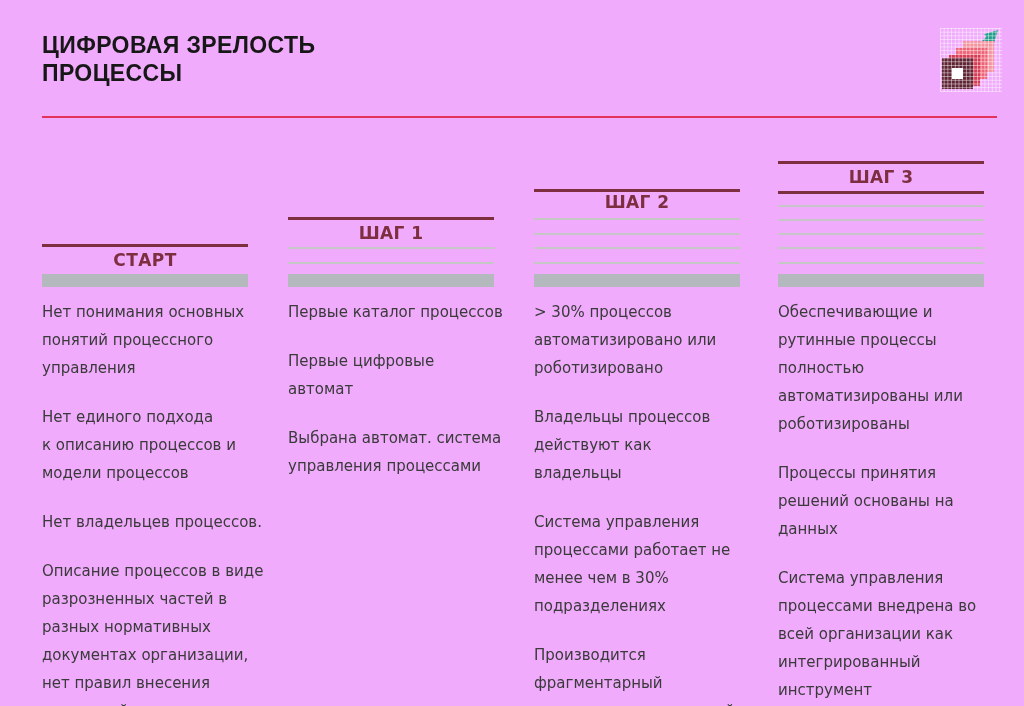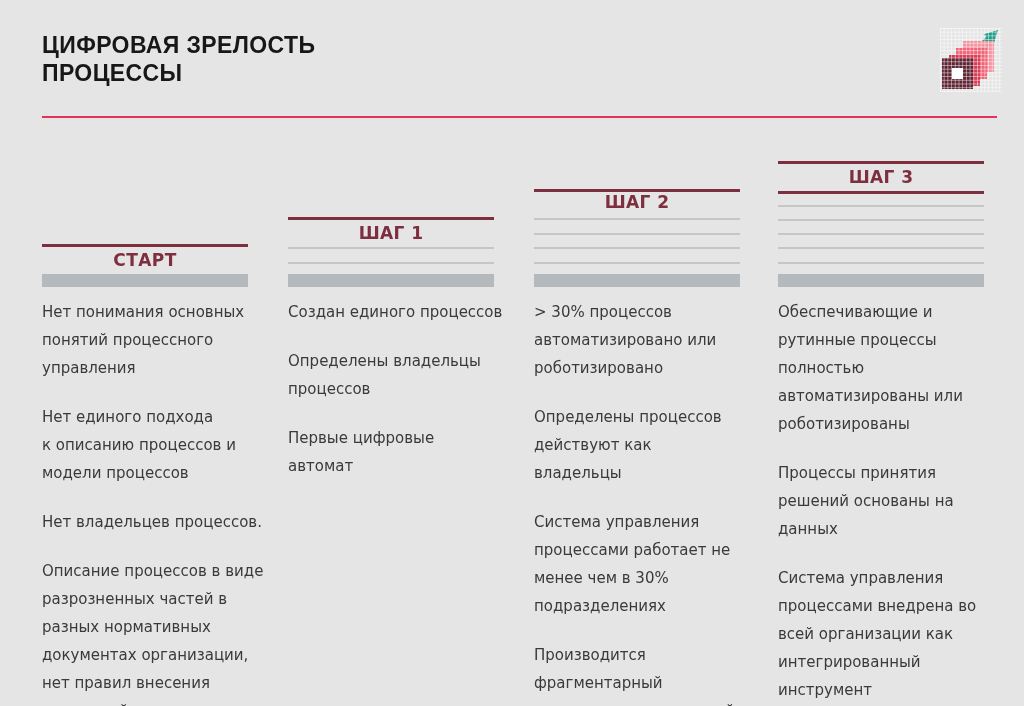--- a/index.html
+++ b/index.html
@@ -1,19 +1,19 @@
 <!DOCTYPE html>
 <html><head>
 <meta charset="utf-8">
 <style>
   * { margin:0; padding:0; box-sizing:border-box; }
   html,body { width:1024px; height:706px; }
   body { background:#ffffff; font-family:"DejaVu Sans",sans-serif; position:relative; overflow:hidden; }
 
-  .slide { position:absolute; inset:0; background:#e5e5e5; }
+  .slide { position:absolute; inset:0; background:#f0abfc; }
 
   .slide-title {
     position:absolute; left:42px; top:31px;
     font-family:"Liberation Sans",sans-serif;
     font-size:23px; font-weight:bold; color:#171717;
     line-height:28px; letter-spacing:0.4px;
     white-space:pre-line;
   }
 
   .title-rule {
@@ -102,41 +102,41 @@
       </div>
   </div>
 
   <div class="col col-1">
     <div class="hline maroon-line" style="top:217px"></div>
     <div class="step-label" style="top:223px">ШАГ 1</div>
     <div class="hline thin-line" style="top:247px"></div>
     <div class="hline thin-line" style="top:262px"></div>
     <div class="gray-bar"></div>
     <div class="step-items">
-        <p>Создан единого процессов</p>
-        <p>Определены владельцы
-процессов</p>
+        <p>Первые каталог процессов</p>
         <p>Первые цифровые
 автомат</p>
+        <p>Выбрана автомат. система
+управления процессами</p>
       </div>
   </div>
 
   <div class="col col-2">
     <div class="hline maroon-line" style="top:189px"></div>
     <div class="step-label" style="top:192px">ШАГ 2</div>
     <div class="hline thin-line" style="top:218px"></div>
     <div class="hline thin-line" style="top:233px"></div>
     <div class="hline thin-line" style="top:247px"></div>
     <div class="hline thin-line" style="top:262px"></div>
     <div class="gray-bar"></div>
     <div class="step-items">
         <p>&gt; 30% процессов
 автоматизировано или
 роботизировано</p>
-        <p>Определены процессов
+        <p>Владельцы процессов
 действуют как
 владельцы</p>
         <p>Система управления
 процессами работает не
 менее чем в 30%
 подразделениях</p>
         <p>Производится
 фрагментарный
 мониторинг показателей
 и эффективности

